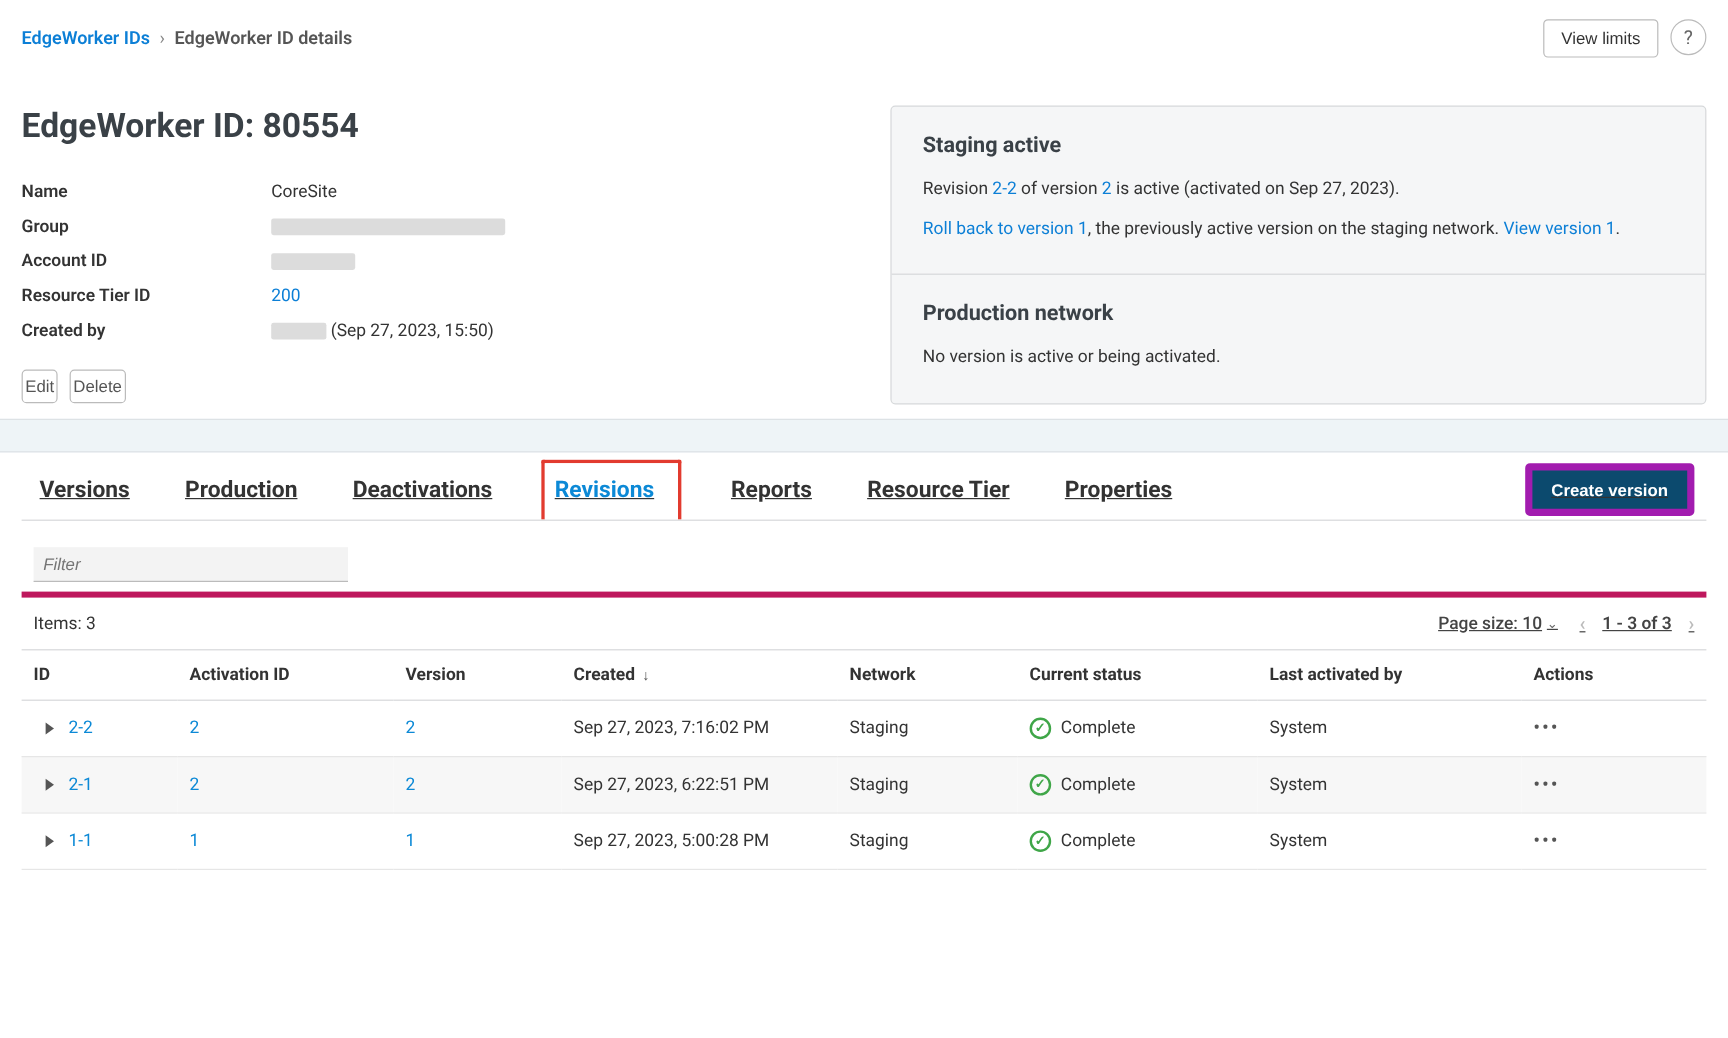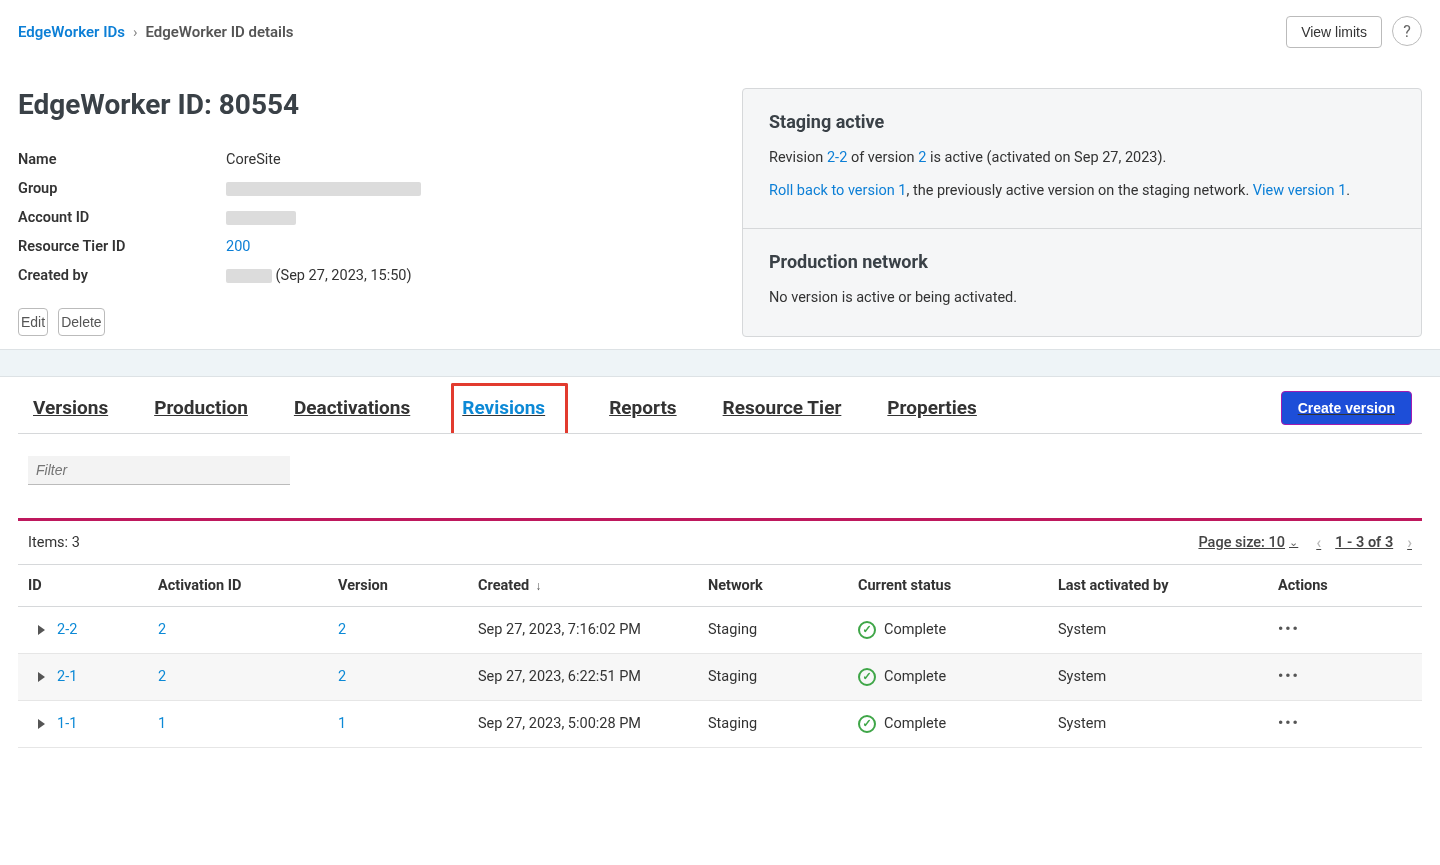--- a/index.html
+++ b/index.html
@@ -73,34 +73,34 @@
   .tabs { display:flex; gap:36px; }
   .tab {
     font-size:19px; font-weight:700; color:#333; padding:10px 2px 14px 2px;
     cursor:pointer; border:3px solid transparent; border-bottom:none;
   }
   .tab.active {
     color:#0c89d6; border:3px solid #e23b2f; border-bottom:none;
     border-radius:2px 2px 0 0; padding-left:8px; padding-right:20px;
   }
   .btn-primary {
-    background:#1d4ed8; color:#fff; border:1px solid #a21caf;
+    background:#0c4a6e; color:#fff; border:6px solid #a21caf;
     border-radius:4px; padding:8px 16px; font-weight:600; cursor:pointer;
     font-size:14px;
   }
   .filter-wrap { padding: 22px 10px 8px 10px; }
   .filter-input {
     width:262px; padding:6px 8px; border:none;
     border-bottom:1px solid #bbb; background:#f3f3f3;
     font-size:14px; font-style:italic; color:#666; outline:none;
   }
   .table-meta {
     display:flex; justify-content:space-between; align-items:center;
-    padding: 12px 10px; border-top:3px solid #be185d;
-    border-bottom:1px solid #d6d8da; font-size:14.5px; color:#333;margin-top:25px;
+    padding: 12px 10px; border-top:5px solid #be185d;
+    border-bottom:1px solid #d6d8da; font-size:14.5px; color:#333;
   }
   .meta-right { display:flex; align-items:center; gap:18px; color:#444;text-decoration:underline; }
   .page-size { display:flex; align-items:center; gap:4px; cursor:pointer; font-weight:500;}
   .pager { display:flex; align-items:center; gap:14px; font-weight:600;}
   .pager .chev { color:#bbb; cursor:pointer; font-size:16px; }
   table.data {
     width:100%; border-collapse:collapse; font-size:14.5px;
   }
   table.data th {
     text-align:left; font-weight:700; color:#333;

